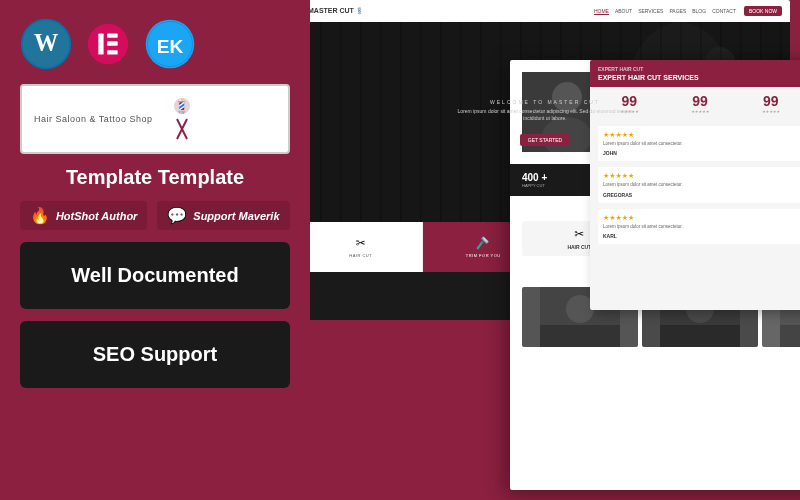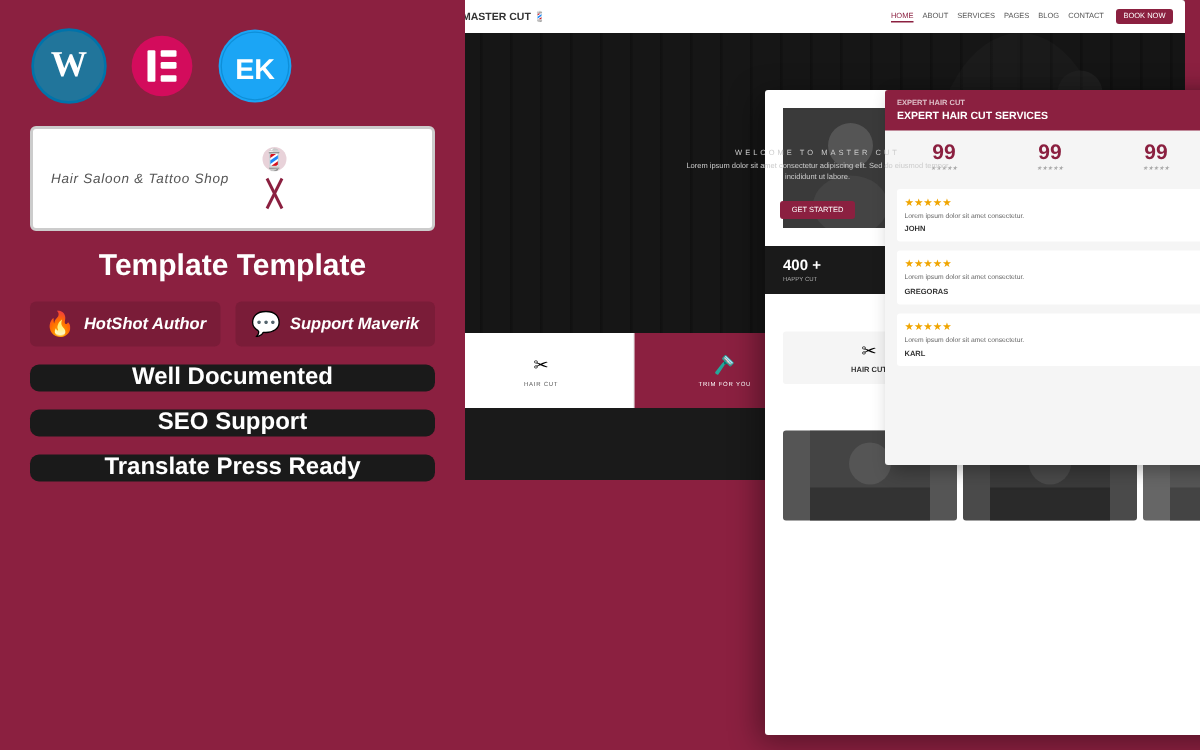--- a/index.html
+++ b/index.html
@@ -77,21 +77,20 @@
       color: #1a1a1a;
       letter-spacing: 1px;
       line-height: 1;
       text-transform: uppercase;
     }
 
     .brand-sub {
       font-size: 9px;
       color: #555;
       letter-spacing: 0.5px;
-      font-style: italic;
     }
 
     .template-label {
       color: white;
       font-size: 20px;
       font-weight: 700;
       text-align: center;
     }
 
     
@@ -115,22 +114,22 @@
       font-size: 11px;
       font-weight: 600;
       font-style: italic;
     }
 
     
     .feature-btn {
       background: #1a1a1a;
       color: white;
       border-radius: 6px;
-      padding: 0 16px;
-      font-size: 16px;
+      padding: 22px 16px;
+      font-size: 20px;
       font-weight: 700;
       text-align: center;
       width: 100%;
     }
 
     
     .right-panel {
       flex: 1;
       height: 500px;
       position: relative;
@@ -532,21 +531,20 @@
         <span class="badge-text">HotShot Author</span>
       </div>
       <div class="badge-item">
         <span style="font-size:16px;">💬</span>
         <span class="badge-text">Support Maverik</span>
       </div>
     </div>
 
     <div class="feature-btn">Well Documented</div>
     <div class="feature-btn">SEO Support</div>
-    <div class="feature-btn">Translate Press Ready</div>
 
   </div>
 
   <div class="right-panel">
     <div class="preview-container">
 
       <div class="preview-main">
 
         <div class="preview-nav">
           <span class="nav-logo-text">MASTER CUT 💈</span>

